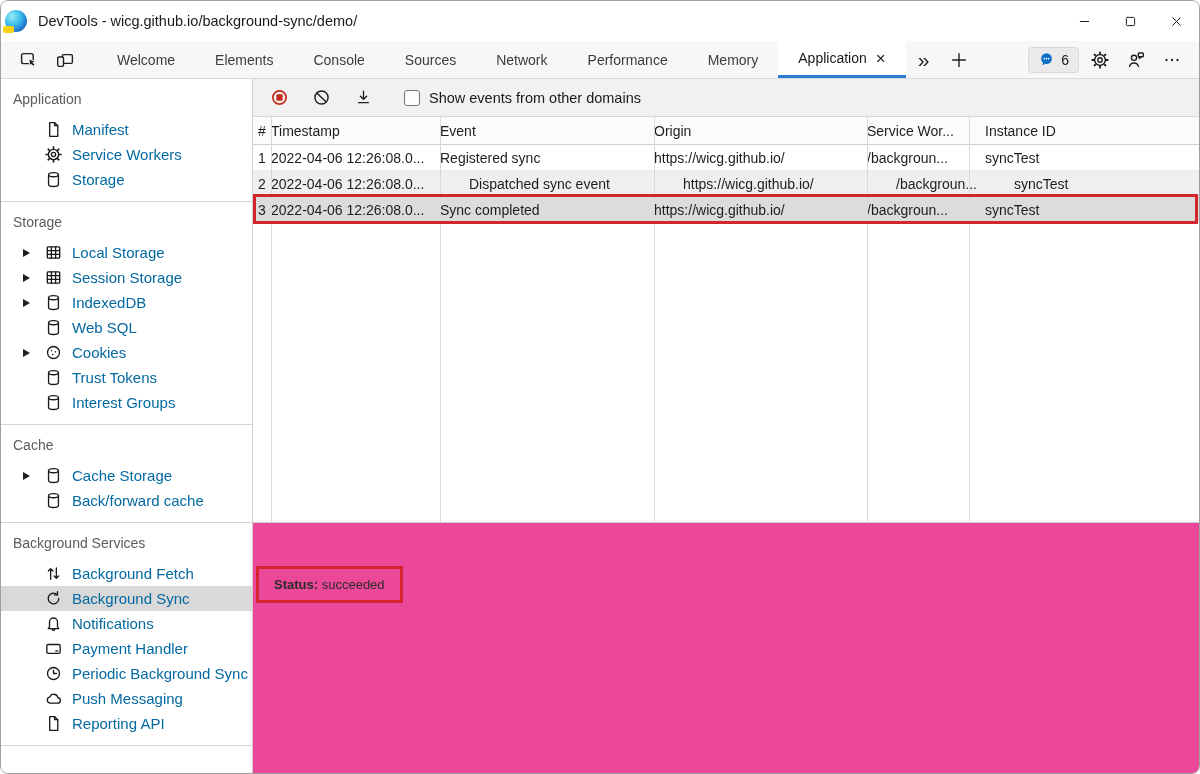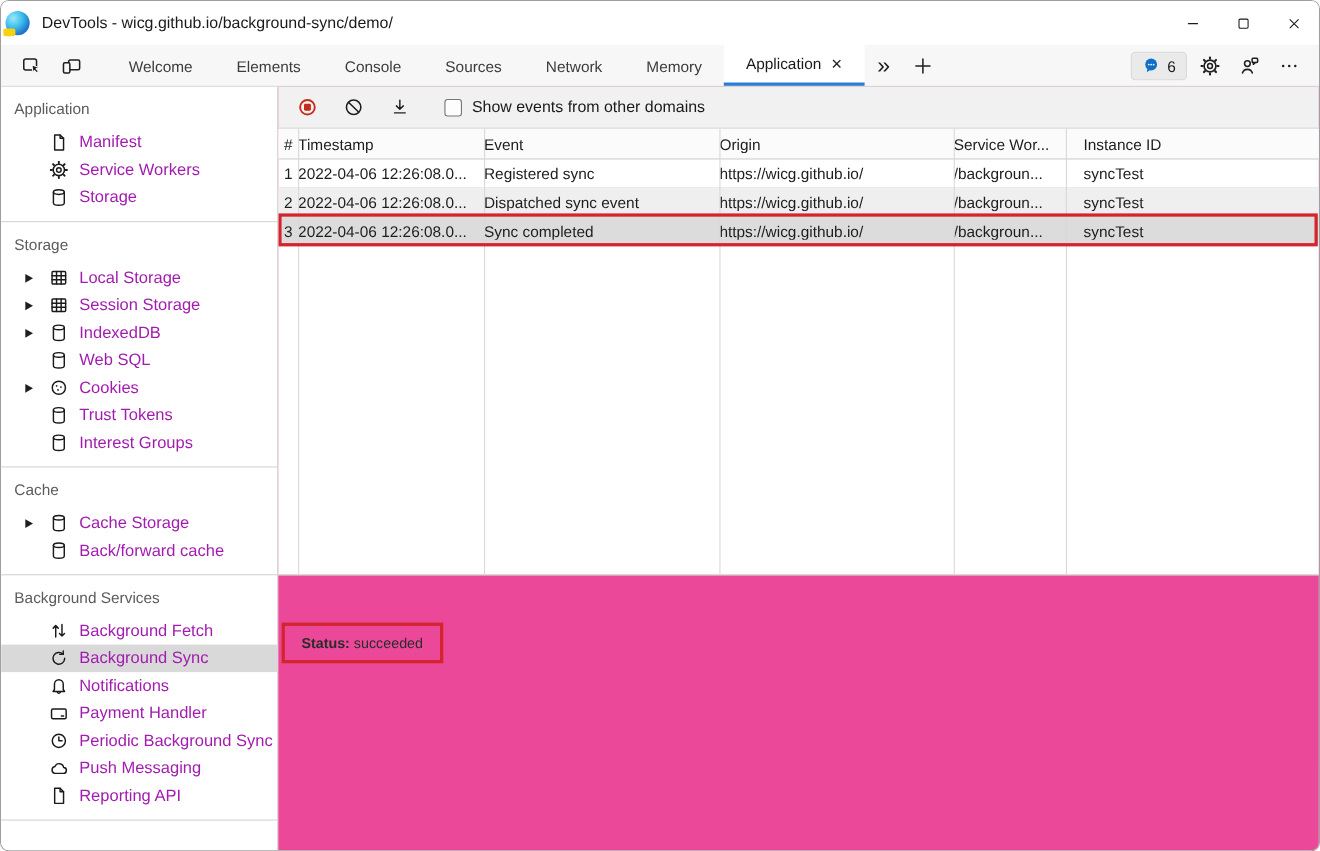--- a/index.html
+++ b/index.html
@@ -45,21 +45,21 @@
   .section { border-bottom:1px solid #d4d4d4; padding-bottom:9px; }
   .section-header { padding:12px 12px 4px 12px; font-size:14px; color:#5c5c5c; }
   .items { padding-top:6px; }
   .side-item { height:25px; display:flex; align-items:center; padding-left:22px; cursor:default; }
   .side-item.selected { background:#d9d9d9; }
   .arrow-slot { width:21px; display:flex; align-items:center; }
   .tri { width:0; height:0; border-left:7px solid #1f1f1f; border-top:4.5px solid transparent; border-bottom:4.5px solid transparent; }
   .tri.hidden { visibility:hidden; }
   .side-icon { width:19px; height:19px; margin-right:9px; color:#1a1a1a; display:flex; align-items:center; justify-content:center; }
   .side-icon svg { width:19px; height:19px; }
-  .side-label { color:#a21caf; }
+  .side-label { color:#0369a1; }
 
   
   .main { flex:1; display:flex; flex-direction:column; min-width:0; background:#ec4899; }
   .toolbar { height:38px; flex:0 0 38px; background:#f1f1f1; border-bottom:1px solid #d6d6d6;
              display:flex; align-items:center; padding-left:11px; }
   .tool-btn { width:30px; height:30px; display:flex; align-items:center; justify-content:center; margin-right:12px; color:#1f1f1f; }
   .tool-btn svg { width:19px; height:19px; }
   .cbx { appearance:none; -webkit-appearance:none; width:16px; height:16px; border:1.5px solid #767676;
          border-radius:3px; background:#fdfdfd; margin:0 0 0 14px; }
   .cbx-label { margin-left:9px; font-size:14.5px; color:#1a1a1a; }
@@ -132,20 +132,23 @@
     <span>Elements</span>
   </div>
         <div class="tab">
     <span>Console</span>
   </div>
         <div class="tab">
     <span>Sources</span>
   </div>
         <div class="tab">
     <span>Network</span>
+  </div>
+        <div class="tab">
+    <span>Performance</span>
   </div>
         <div class="tab">
     <span>Memory</span>
   </div>
         <div class="tab active">
     <span>Application</span>
   <span class="tab-close">×</span>
         </div>
       </div>
     <span class="chevron-more">»</span>
@@ -502,21 +505,21 @@
               <span class="cell c-num" style="width: 18px;">1</span>
               <span class="cell" style="width: 169px;">2022-04-06 12:26:08.0...</span>
               <span class="cell" style="width: 214px;">Registered sync</span>
               <span class="cell" style="width: 213px;">https://wicg.github.io/</span>
               <span class="cell" style="width: 102px;">/backgroun...</span>
               <span class="cell c-last">syncTest</span>
             </div>
             <div class="grid-row alt">
               <span class="cell c-num" style="width: 18px;">2</span>
               <span class="cell" style="width: 169px;">2022-04-06 12:26:08.0...</span>
-              <span class="cell" style="width: 214px;">Dispatched sync event</span>
+              <span class="cell" style="width: 214px; margin-left: 29px;">Dispatched sync event</span>
               <span class="cell" style="width: 213px;">https://wicg.github.io/</span>
               <span class="cell" style="width: 102px;">/backgroun...</span>
               <span class="cell c-last">syncTest</span>
             </div>
             <div class="grid-row sel">
               <span class="cell c-num" style="width: 18px;">3</span>
               <span class="cell" style="width: 169px;">2022-04-06 12:26:08.0...</span>
               <span class="cell" style="width: 214px;">Sync completed</span>
               <span class="cell" style="width: 213px;">https://wicg.github.io/</span>
               <span class="cell" style="width: 102px;">/backgroun...</span>

